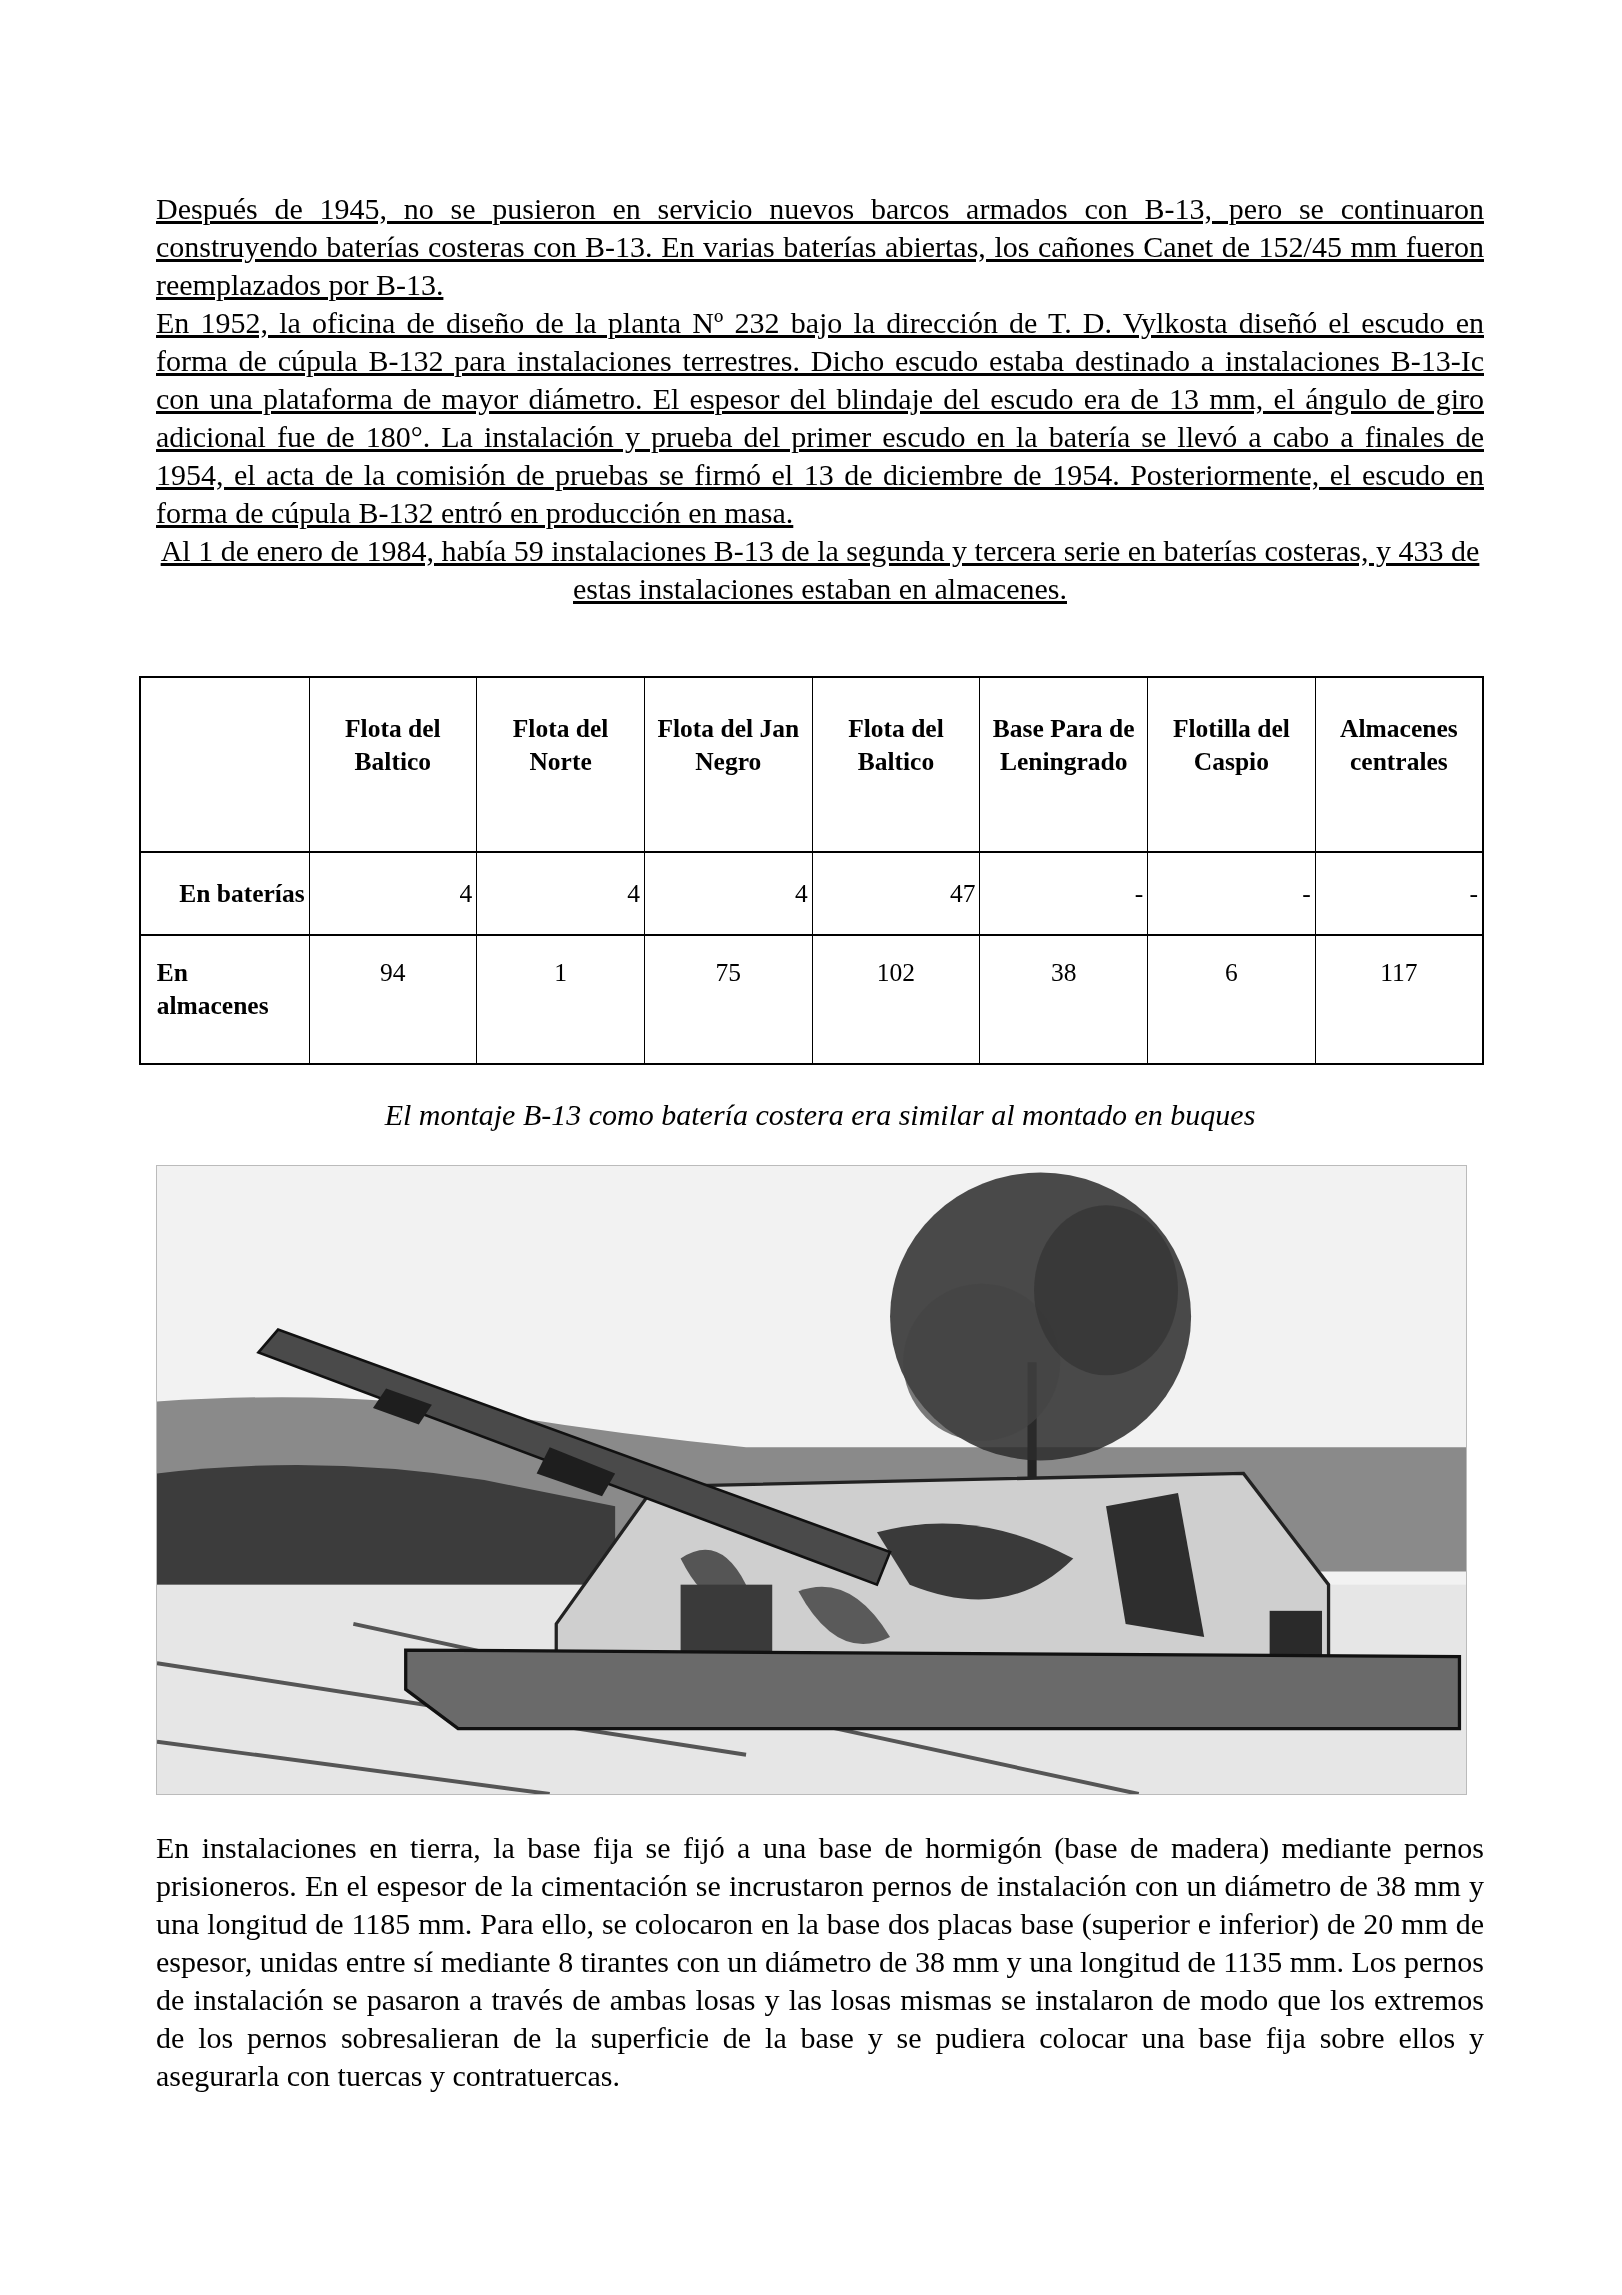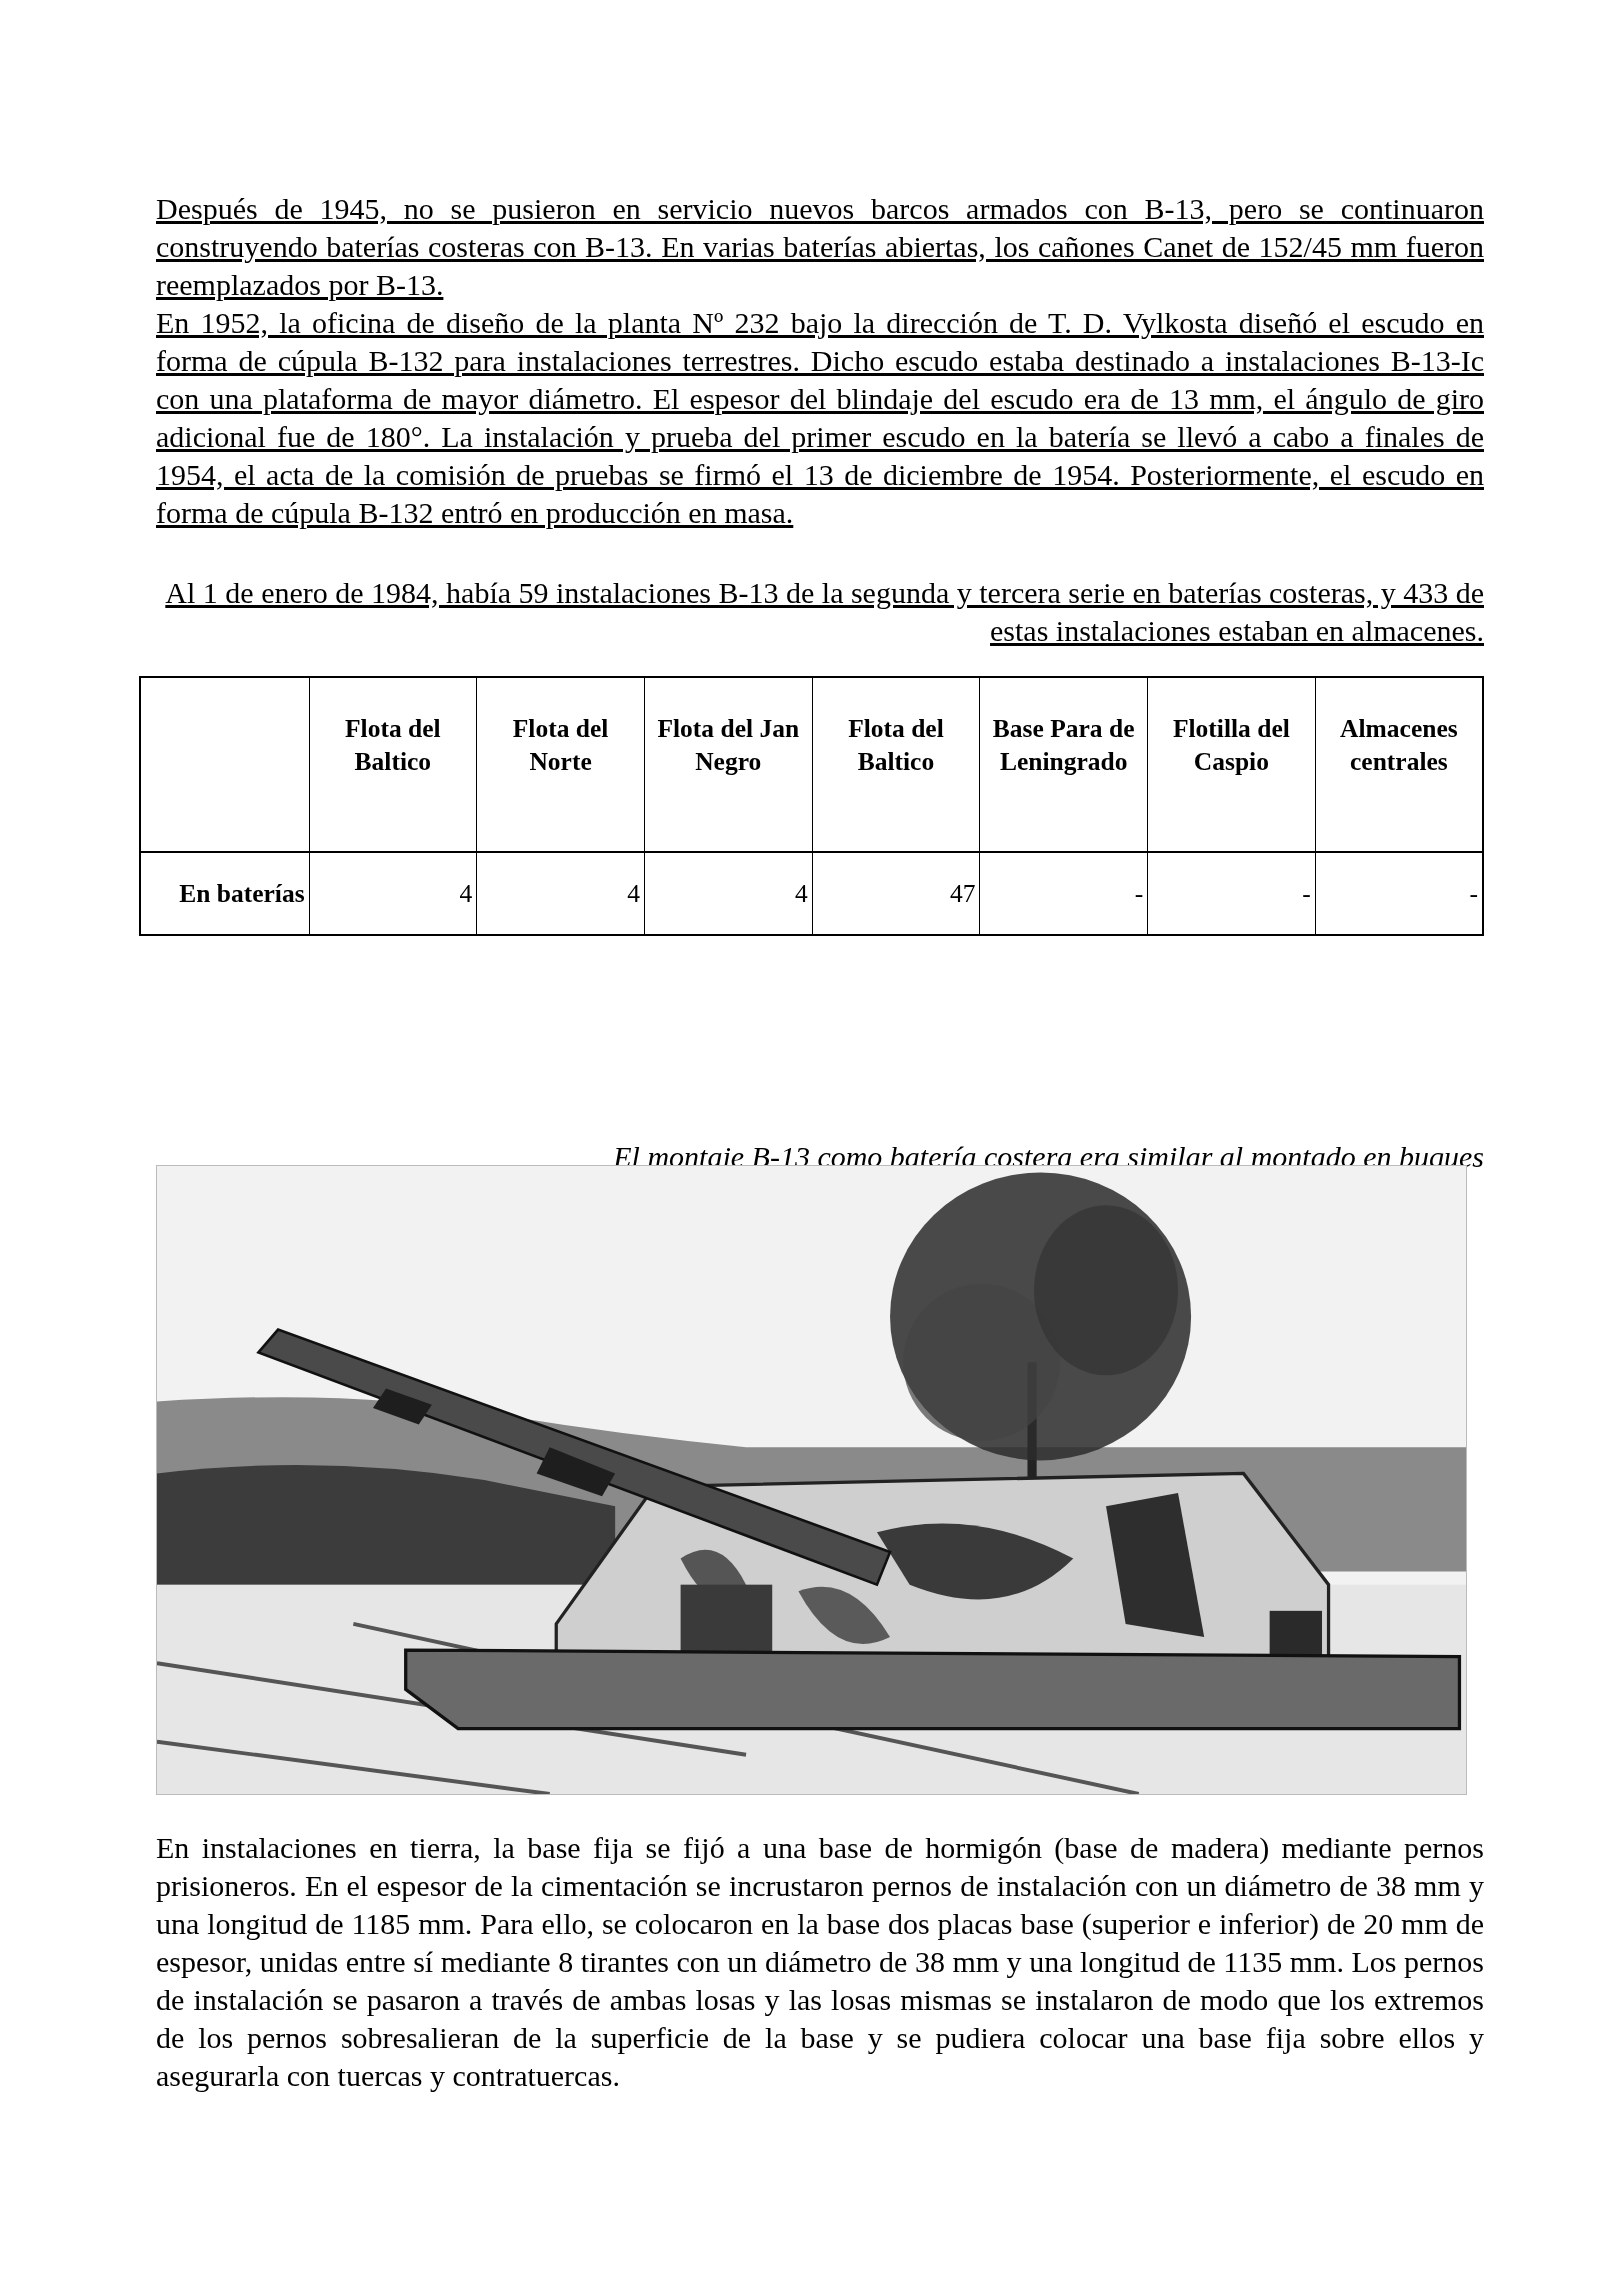--- a/index.html
+++ b/index.html
@@ -14,21 +14,21 @@
       overflow: hidden;
       font-family: "Liberation Serif", "DejaVu Serif", serif;
       color: #000000;
     }
     .para {
       font-size: 30px;
       line-height: 38px;
       margin: 0;
       text-align: justify;
     }
-    .para.left { text-align: right; margin-top: 42px; }
+    .para.left { text-align: center; }
     .block1 { position: absolute; left: 156px; top: 190px; width: 1328px; text-decoration: underline; }
     .block2 { position: absolute; left: 156px; top: 1096px; width: 1328px; font-style: italic; }
     .block3 { position: absolute; left: 156px; top: 1829px; width: 1328px; }
 
     
     .tbl-wrap {
       position: absolute;
       left: 139px;
       top: 676px;
       width: 1345px;
@@ -108,20 +108,30 @@
     <tr class="row-a">
       <td class="rowlabel">En baterías</td>
       <td>4</td>
       <td>4</td>
       <td>4</td>
       <td>47</td>
       <td>-</td>
       <td>-</td>
       <td>-</td>
     </tr>
+    <tr class="row-b">
+      <td class="rowlabel">En almacenes</td>
+      <td>94</td>
+      <td>1</td>
+      <td>75</td>
+      <td>102</td>
+      <td>38</td>
+      <td>6</td>
+      <td>117</td>
+    </tr>
   </tbody>
     </table>
 </div>
 
 <div class="block2">
   <p class="para left">El montaje B-13 como batería costera era similar al montado en buques</p>
 </div>
 
 <div class="photo" title="Black and white photograph of a camouflaged B-13 coastal gun mount with an elevated barrel, a tree and hills in the background">
   <svg viewBox="0 0 2000 960" preserveAspectRatio="none">

